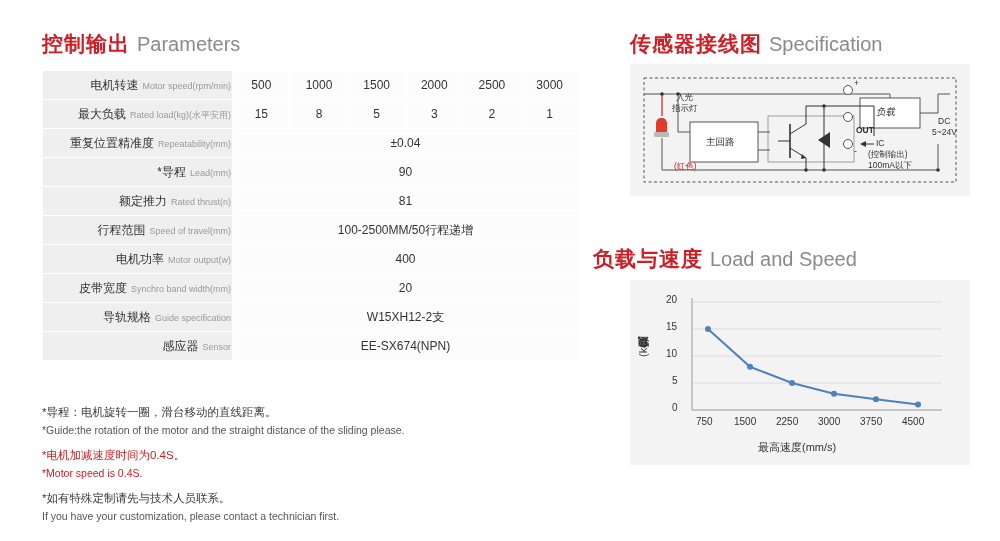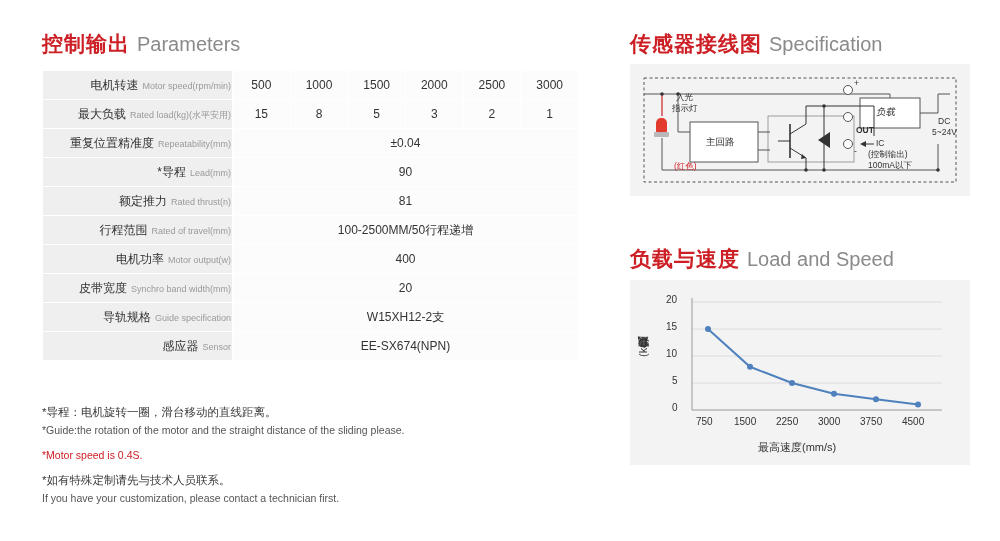--- a/index.html
+++ b/index.html
@@ -29,21 +29,21 @@
   .section-title .en {
     font-size: 20px;
     color: #8a8a8a;
     margin-left: 7px;
     font-weight: normal;
     margin-top: 16px;
   }
 
   #title-params { left: 42px; top: 30px; }
   #title-spec   { left: 630px; top: 30px; }
-  #title-load   { left: 630px; top: 245px; text-align: center; }
+  #title-load   { left: 593px; top: 245px; text-align: center; }
 
   
   .params-table {
     position: absolute;
     left: 42px;
     top: 70px;
     width: 537px;
     border-collapse: collapse;
     background: #f7f7f7;
     table-layout: fixed;
@@ -203,21 +203,21 @@
         <td class="valcell" colspan="6">90</td>
       </tr>
       <tr>
         <td class="label">
           <span class="lab-cn">额定推力</span><span class="lab-en">Rated thrust(n)</span>
         </td>
         <td class="valcell" colspan="6">81</td>
       </tr>
       <tr>
         <td class="label">
-          <span class="lab-cn">行程范围</span><span class="lab-en">Rated of travel(mm)</span>
+          <span class="lab-cn">行程范围</span><span class="lab-en">Speed of travel(mm)</span>
         </td>
         <td class="valcell" colspan="6">100-2500MM/50行程递增</td>
       </tr>
       <tr>
         <td class="label">
           <span class="lab-cn">电机功率</span><span class="lab-en">Motor output(w)</span>
         </td>
         <td class="valcell" colspan="6">400</td>
       </tr>
       <tr>
@@ -238,20 +238,21 @@
         </td>
         <td class="valcell" colspan="6">EE-SX674(NPN)</td>
       </tr>
     </tbody>
   </table>
 
   <div class="notes">
     <div class="ln cn">*导程：电机旋转一圈，滑台移动的直线距离。</div>
     <div class="ln en">*Guide:the rotation of the motor and the straight distance of the sliding please.</div>
     <div class="gap"></div>
+    <div class="ln red">*电机加减速度时间为0.4S。</div>
     <div class="ln red-en">*Motor speed is 0.4S.</div>
     <div class="gap"></div>
     <div class="ln cn">*如有特殊定制请先与技术人员联系。</div>
     <div class="ln en">If you have your customization, please contact a technician first.</div>
   </div>
 
   <div class="section-title" id="title-spec">
     <span class="cn">传感器接线图</span><span class="en">Specification</span>
   </div>
 

